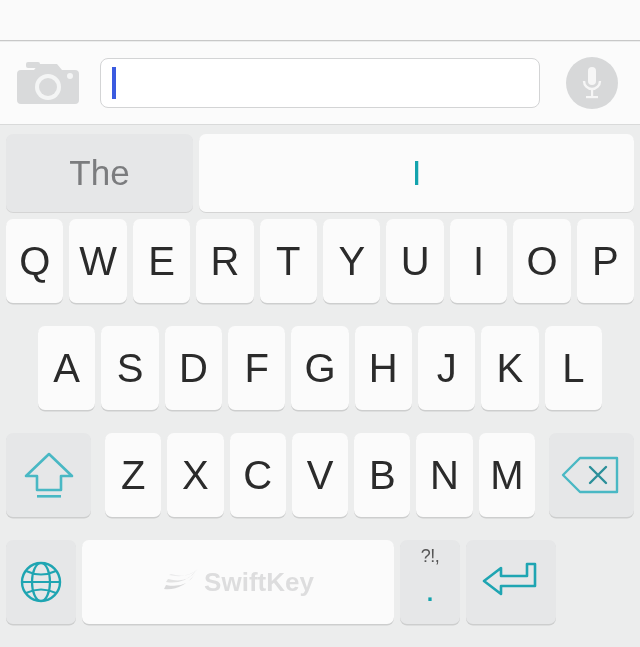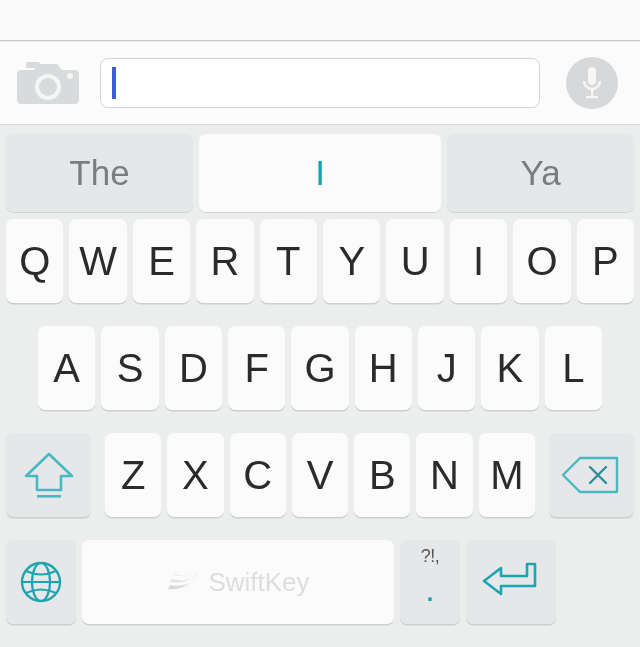--- a/index.html
+++ b/index.html
@@ -127,20 +127,21 @@
     letter-spacing: -0.5px;
   }
   .punct-main {
     font-size: 34px; color: #13a3ad; line-height: 1;
     margin-top: 14px;
   }
 
   .swiftkey-logo {
     display: flex; align-items: center; gap: 4px;
     opacity: 0.30;
+    font-weight: bold;
   }
   .swiftkey-word {
     font-size: 26px; color: #9a9b9d; letter-spacing: 0px;
   }
   svg { display: block; }
 </style>
 </head>
 <body>
 
 <div id="app">
@@ -176,21 +177,20 @@
             <rect x="6" y="31" width="12" height="2.2" fill="#f6f6f6"></rect>
           </svg>
         </span>
       </div>
     </div>
   </div>
 
   <div class="suggest-bar">
     <div class="sugg side">The</div>
     <div class="sugg center">I</div>
-    <div class="sugg side">Ya</div>
   </div>
 
   <div class="keyboard">
 
     <div class="krow">
       <div class="key">Q</div>
       <div class="key">W</div>
       <div class="key">E</div>
       <div class="key">R</div>
       <div class="key">T</div>

